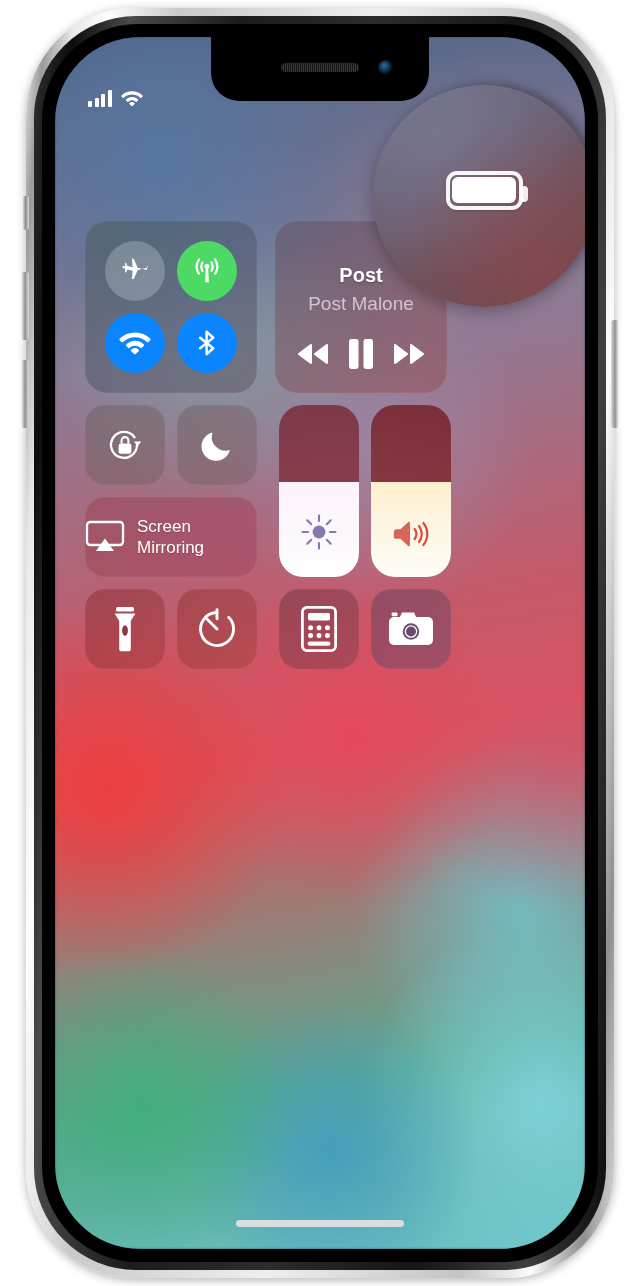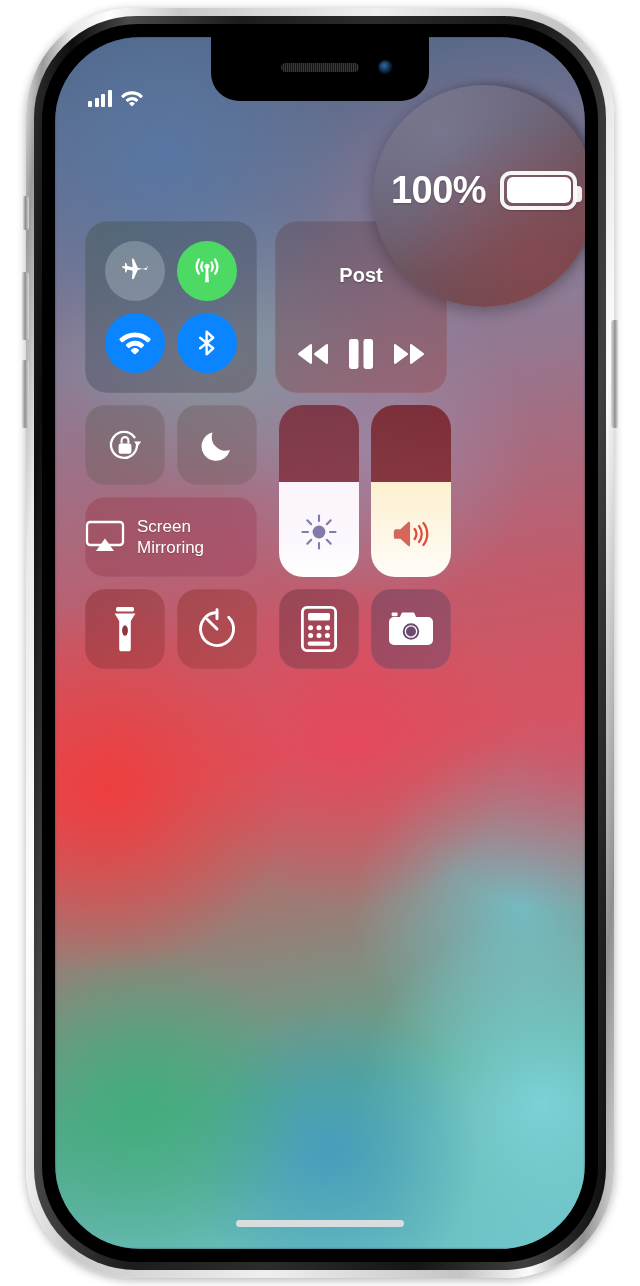--- a/index.html
+++ b/index.html
@@ -270,20 +270,21 @@
 
       <div class="mod mod-music">
         <svg class="airplay-arcs" viewBox="0 0 26 22">
           <g fill="none" stroke="rgba(255,255,255,.55)" stroke-width="1.8" stroke-linecap="round">
             <path d="M7 20a7 7 0 0 0 0-10"></path>
             <path d="M12 21a11 11 0 0 0 0-16"></path>
             <path d="M17 22A15 15 0 0 0 17 2"></path>
           </g>
         </svg>
         <div class="mus-title">Post</div>
+        <div class="mus-artist">Post Malone</div>
         <div class="mus-ctrls">
           <div class="mus-btn">
             <svg width="34" height="22" viewBox="0 0 34 22">
               <path fill="#fff" d="M16 2.2v17.6c0 .9-1 1.4-1.7.9L2.6 12.1a1.3 1.3 0 0 1 0-2.2L14.3 1.3c.7-.5 1.7 0 1.7.9z"></path>
               <path fill="#fff" d="M32 2.2v17.6c0 .9-1 1.4-1.7.9l-11.7-8.6a1.3 1.3 0 0 1 0-2.2L30.3 1.3c.7-.5 1.7 0 1.7.9z"></path>
             </svg>
           </div>
           <div class="mus-btn">
             <svg width="26" height="30" viewBox="0 0 26 30">
               <rect x="1" y="0" width="9.5" height="30" rx="2.4" fill="#fff"></rect>
@@ -398,21 +399,20 @@
           <circle cx="23" cy="21.5" r="8.2" fill="#6b4a6e"></circle>
           <circle cx="23" cy="21.5" r="6.3" fill="#fff"></circle>
           <circle cx="23" cy="21.5" r="5" fill="#6b4a6e"></circle>
         </svg>
       </div>
     </div>
 
     <div class="loupe-shadow"></div>
     <div class="loupe">
       <div class="loupe-inner">
-        <div class="batt-pct">100%</div>
         <div class="batt-shell">
           <div class="batt-fill"></div>
           <div class="batt-nub"></div>
         </div>
       </div>
     </div>
 
     <div class="home-ind"></div>
 
   </div>

